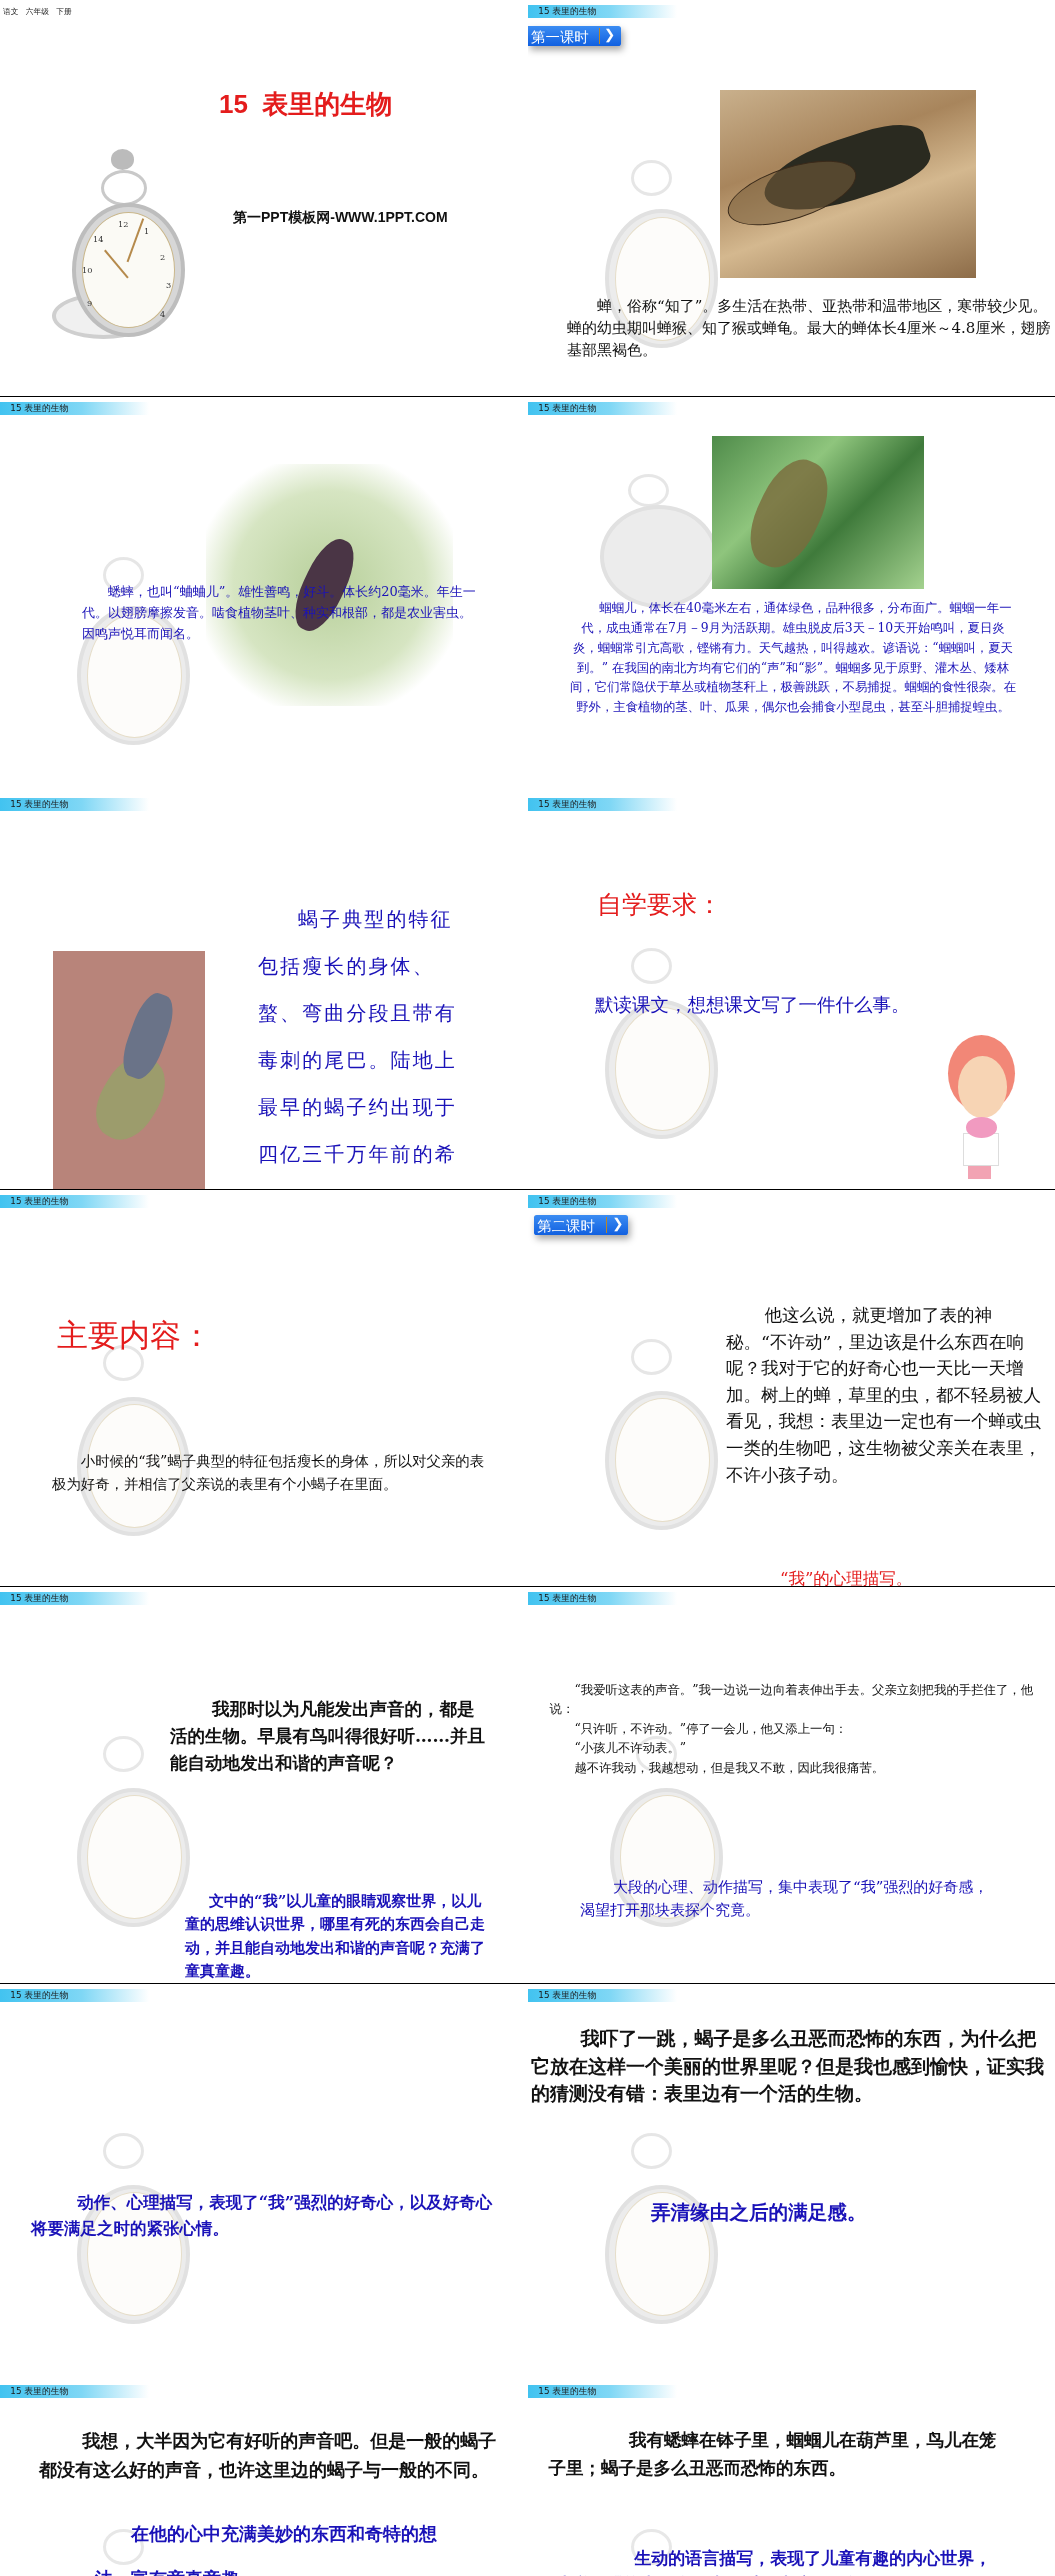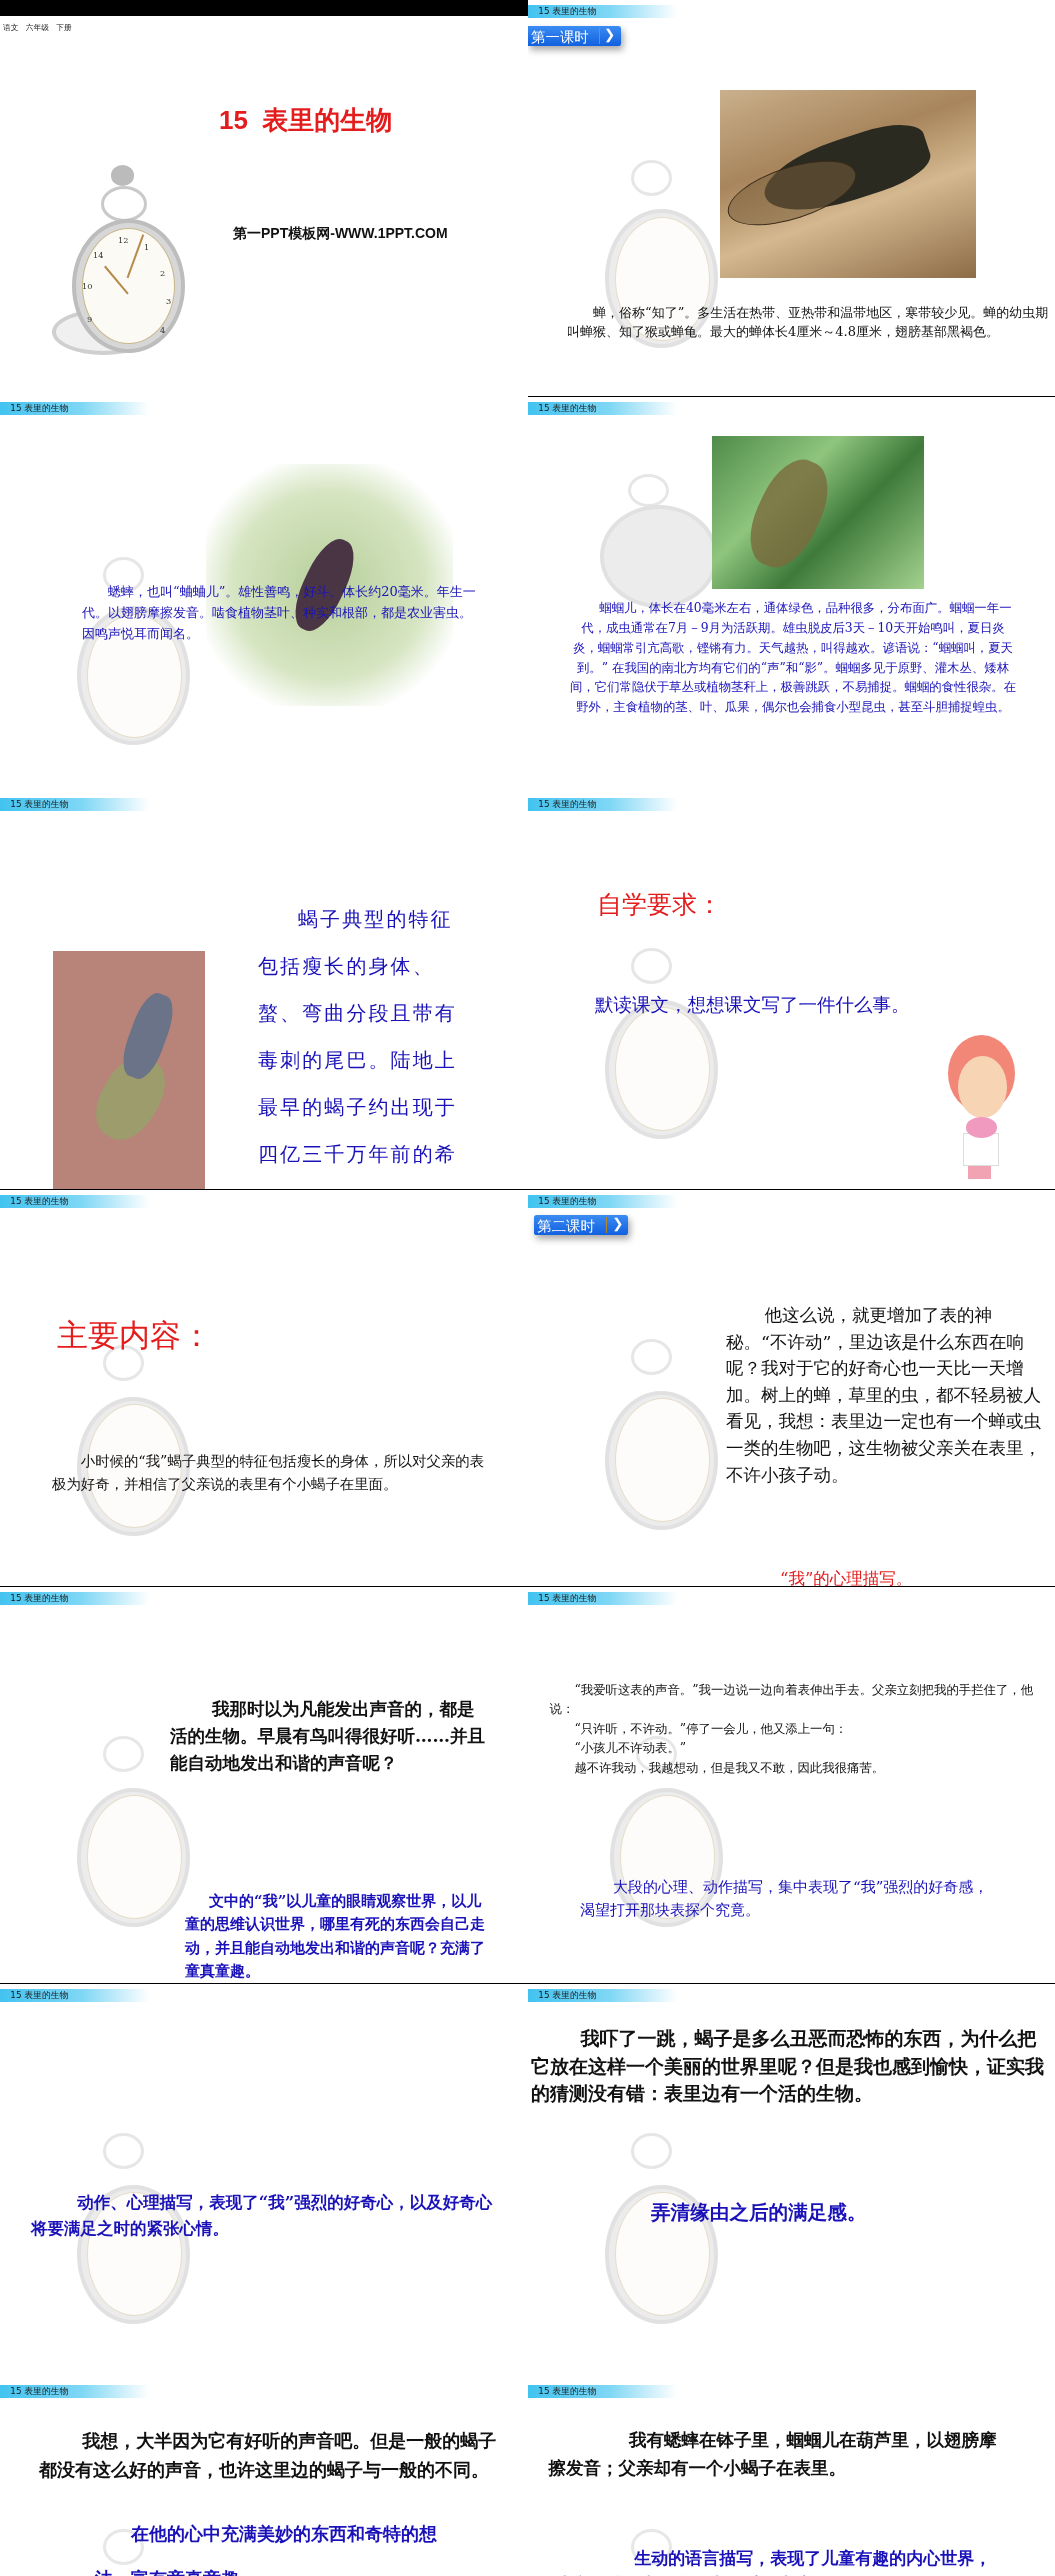--- a/index.html
+++ b/index.html
@@ -31,21 +31,21 @@
   .black { color: #111; }
   .red { color: #e41c1c; }
   .photo { position: absolute; overflow: hidden; }
   .fig { position: absolute; }
 </style>
 </head>
 <body>
 
 <div class="grid">
 
-  <div class="slide" style="left:0;top:16px;padding-left:24px;">
+  <div class="slide" style="left:0;top:0;padding-left:24px;">
     <div style="position:absolute;left:3.1px;top:7.2px;font-size:7.7px;color:#222;white-space:pre;">语文   六年级   下册</div>
     <div class="watch" style="left:52px;top:149px;width:139px;height:191px;">
       <div class="lid" style="left:0;top:144px;width:103px;height:46px;"></div>
       <div class="ring" style="left:49px;top:20.6px;width:46px;height:36px;"></div>
       <div class="crown" style="left:59px;top:0;width:23px;height:20.6px;"></div>
       <div class="body" style="left:19.6px;top:54px;width:113px;height:134px;"></div>
       <div class="face" style="left:30px;top:63px;width:93px;height:116px;"></div>
       <div class="hand" style="left:75px;top:93px;height:36px;transform:rotate(-40deg);"></div>
       <div class="hand" style="left:75px;top:113px;height:46px;transform:rotate(200deg);transform-origin:top center;"></div>
       <span class="num" style="left:66px;top:70px;">12</span>
@@ -72,21 +72,21 @@
     </div>
     <div class="watch faded" style="left:67px;top:155px;width:134px;height:196px;">
       <div class="ring" style="left:36px;top:5.2px;width:41px;height:36px;"></div>
       <div class="body" style="left:10.3px;top:54px;width:113px;height:139px;"></div>
       <div class="face" style="left:19.6px;top:62px;width:95px;height:124px;"></div>
     </div>
     <div class="photo" style="left:192px;top:90px;width:256px;height:188px;background:linear-gradient(160deg,#c9b08c 0%,#a8855c 35%,#d4b88f 60%,#8d6c48 100%);">
       <div style="position:absolute;left:41px;top:49px;width:170px;height:62px;border-radius:60% 40% 40% 60%;background:#2a2a20;transform:rotate(-18deg);"></div>
       <div style="position:absolute;left:5.2px;top:77px;width:134px;height:52px;border-radius:50%;border:1.5px solid #3a2a1a;background:rgba(120,95,60,0.55);transform:rotate(-18deg);"></div>
     </div>
-    <div class="txt black" style="left:39px;top:295px;width:484px;font-size:13px;text-indent:2em;line-height:1.47;margin-top:8px;">蝉，俗称“知了”。多生活在热带、亚热带和温带地区，寒带较少见。蝉的幼虫期叫蝉猴、知了猴或蝉龟。最大的蝉体长4厘米～4.8厘米，翅膀基部黑褐色。</div>
+    <div class="txt black" style="left:39px;top:295px;width:484px;font-size:15px;text-indent:2em;line-height:1.47;">蝉，俗称“知了”。多生活在热带、亚热带和温带地区，寒带较少见。蝉的幼虫期叫蝉猴、知了猴或蝉龟。最大的蝉体长4厘米～4.8厘米，翅膀基部黑褐色。</div>
   </div>
 
   <div class="slide" style="left:0;top:397px;">
     <div class="hdr">
         <span>15 表里的生物</span>
       </div>
     <div class="watch faded" style="left:67px;top:155px;width:134px;height:196px;">
       <div class="ring" style="left:36px;top:5.2px;width:41px;height:36px;"></div>
       <div class="body" style="left:10.3px;top:54px;width:113px;height:139px;"></div>
       <div class="face" style="left:19.6px;top:62px;width:95px;height:124px;"></div>
@@ -242,18 +242,18 @@
   </div>
 
   <div class="slide" style="left:528px;top:2380px;">
     <div class="hdr">
         <span>15 表里的生物</span>
       </div>
     <div class="watch faded" style="left:67px;top:149px;width:134px;height:196px;">
       <div class="ring" style="left:36px;top:0;width:41px;height:36px;"></div>
 
     </div>
-    <div class="txt black" style="left:20.6px;top:46px;width:453px;font-size:17.5px;text-indent:4.6em;line-height:1.6;font-weight:bold;">我有蟋蟀在钵子里，蝈蝈儿在葫芦里，以翅膀摩擦发音；父亲却有一个小蝎子在表里。</div>
+    <div class="txt black" style="left:20.6px;top:46px;width:453px;font-size:17.5px;text-indent:4.6em;line-height:1.6;font-weight:bold;">我有蟋蟀在钵子里，蝈蝈儿在葫芦里，鸟儿在笼子里；蝎子是多么丑恶而恐怖的东西。</div>
     <div class="txt blue" style="left:28px;top:165px;width:443px;font-size:17px;text-indent:4.6em;line-height:1.55;font-weight:bold;">生动的语言描写，表现了儿童有趣的内心世界，为我们描绘出一个天真可爱的小孩子形象。</div>
   </div>
 
 </div>
 
 
 </body></html>

